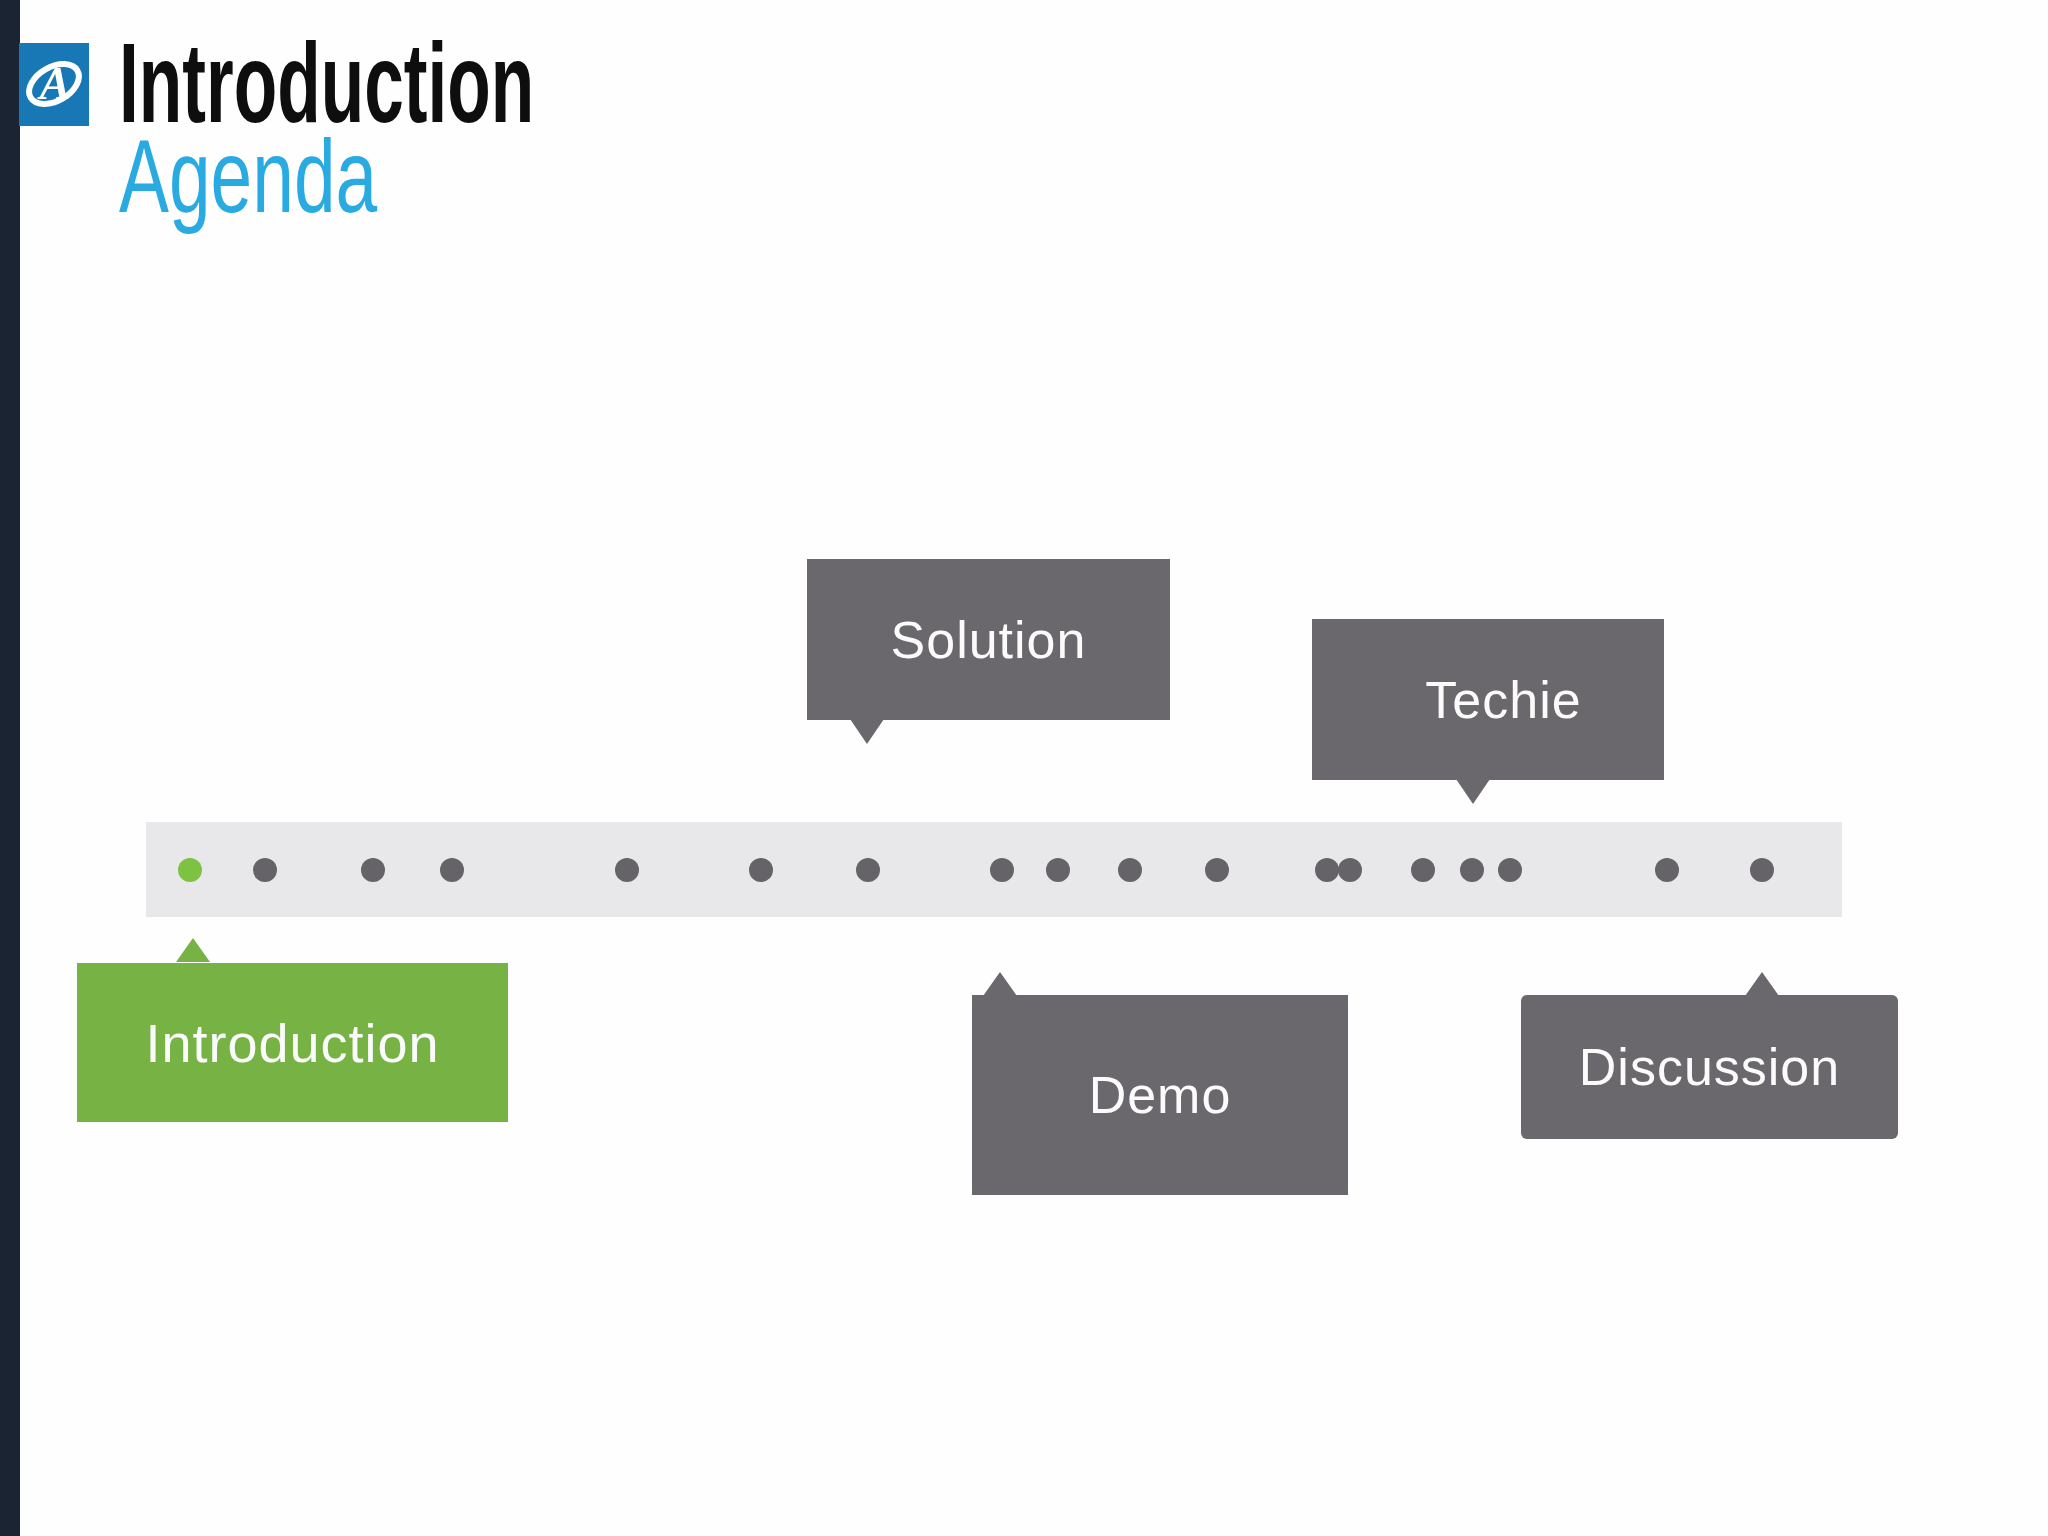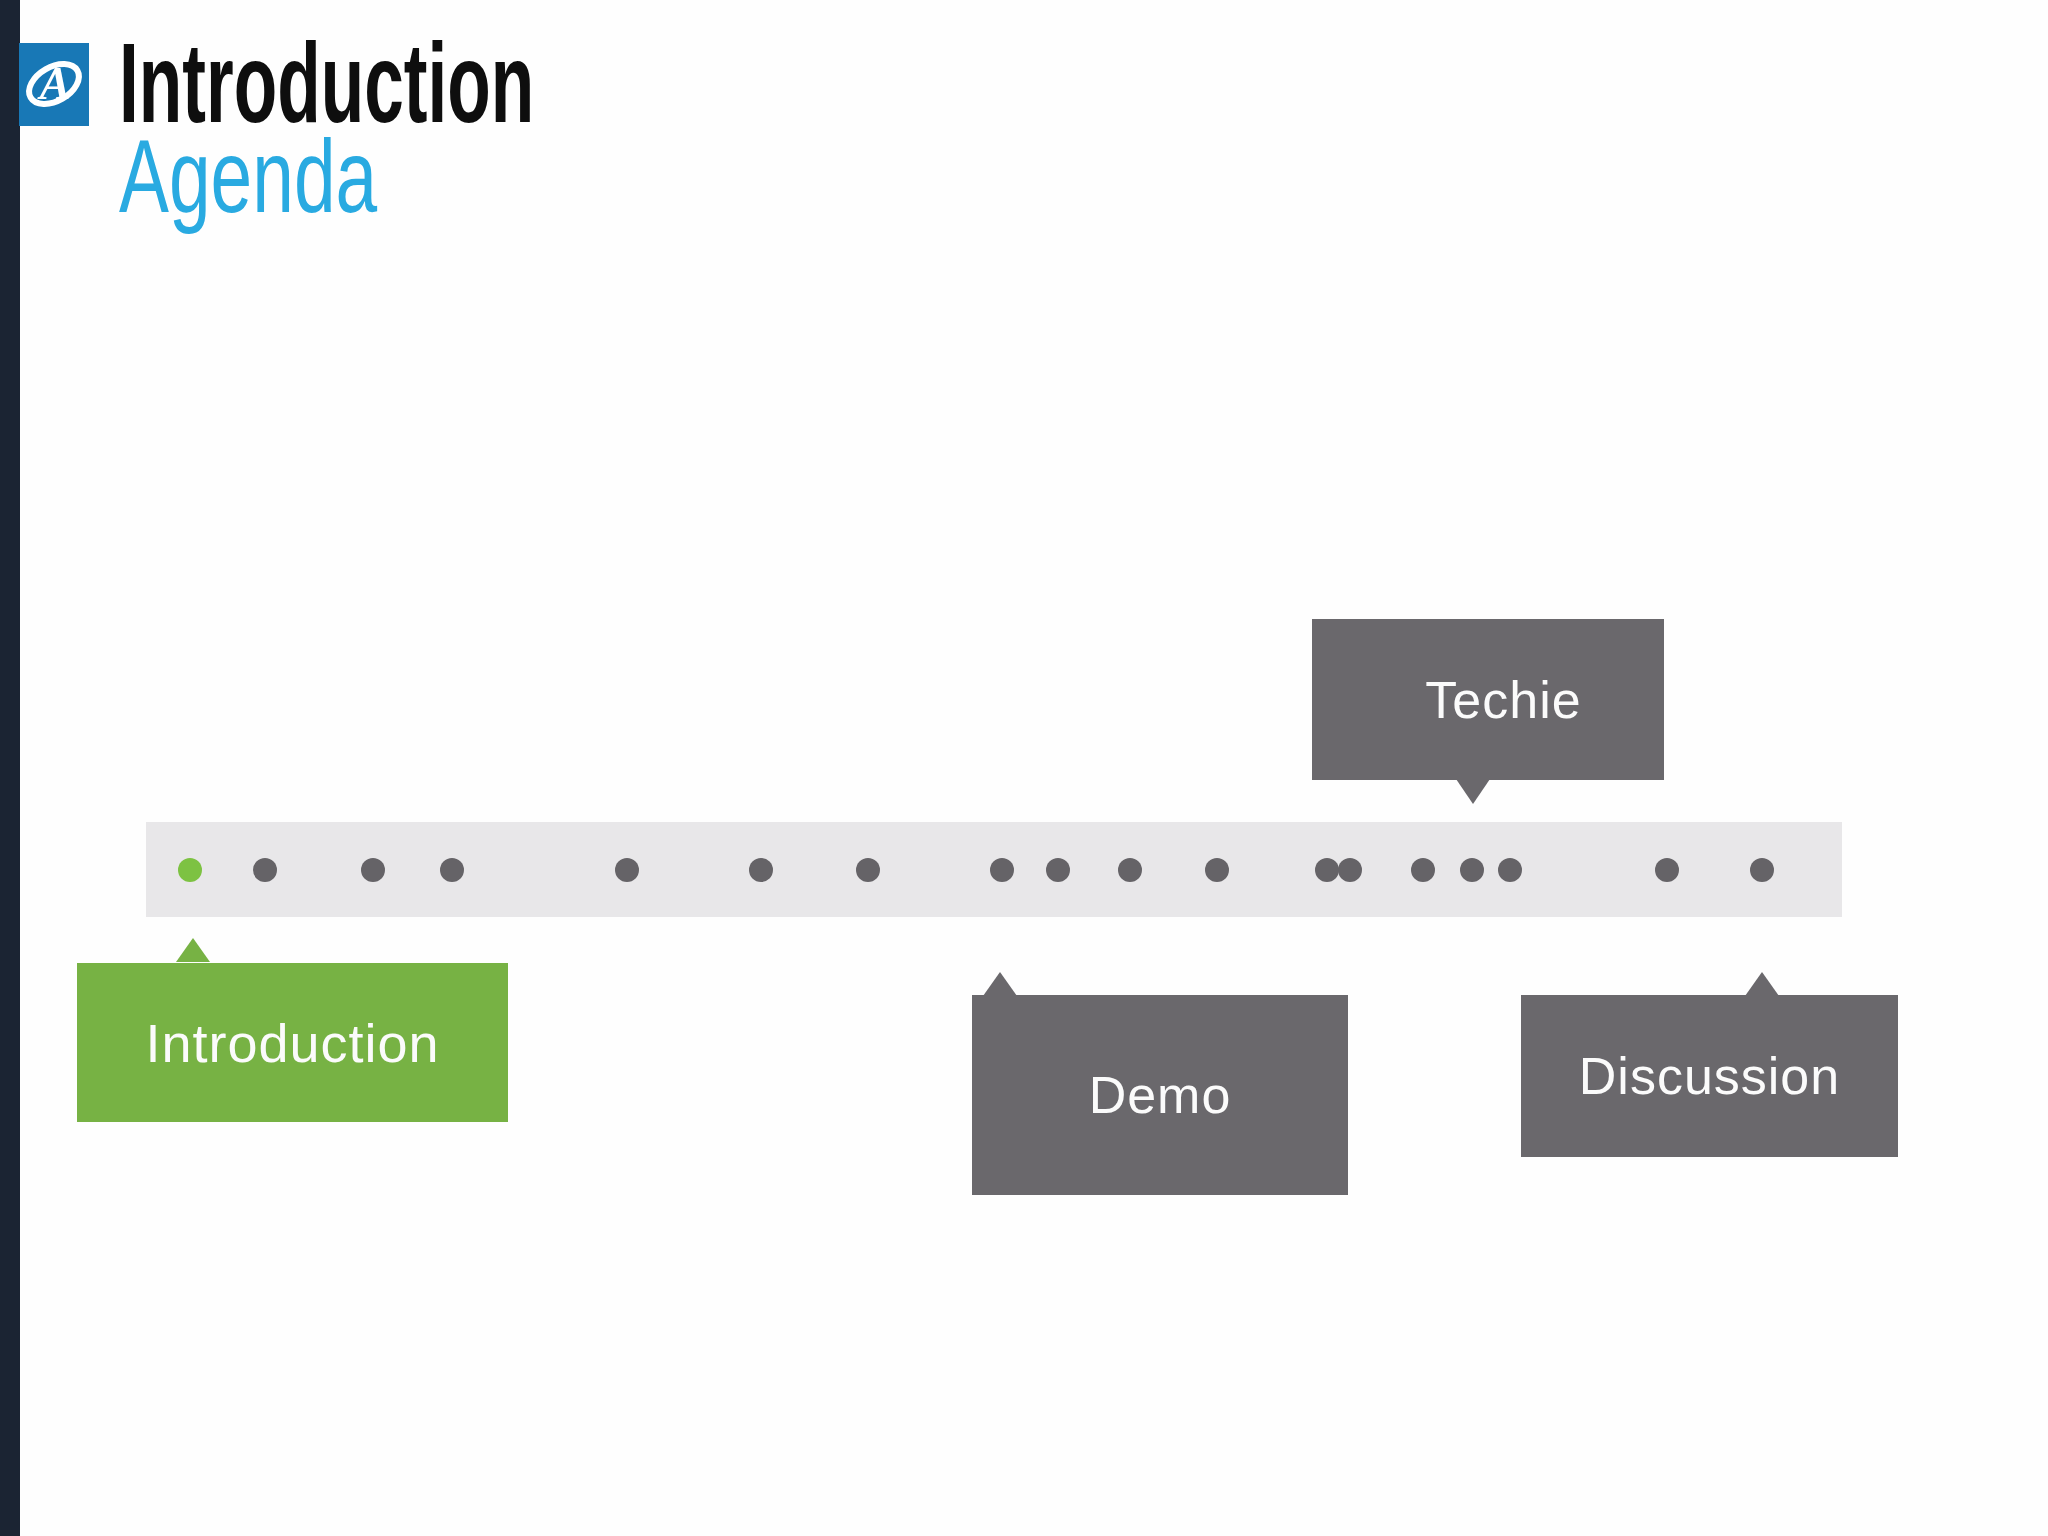--- a/index.html
+++ b/index.html
@@ -36,21 +36,21 @@
   .tail-down{border-left:17px solid transparent;border-right:17px solid transparent;border-top:25px solid #6a686c;bottom:-24px;}
   .tail-up{border-left:17px solid transparent;border-right:17px solid transparent;border-bottom:24px solid #6a686c;top:-23px;}
   .co-challenge{left:255px;top:624px;width:412px;height:161px;}
   .co-challenge .tail{left:356px;}
   .co-solution{left:807px;top:559px;width:363px;height:161px;}
   .co-solution .tail{left:43px;}
   .co-techie{left:1312px;top:619px;width:321px;height:161px;padding-left:31px;}
   .co-techie .tail{left:144px;}
   .co-demo{left:972px;top:995px;width:376px;height:200px;}
   .co-demo .tail{left:11px;}
-  .co-discussion{left:1521px;top:995px;width:377px;height:162px;}
+  .co-discussion{left:1521px;top:995px;width:377px;height:144px;border-radius:6px;}
   .co-discussion .tail{left:224px;}
   .co-introduction{left:77px;top:963px;width:431px;height:159px;background:#77b244;font-size:54px;}
   .co-introduction .tail{left:99px;border-bottom-color:#77b244;top:-25px;}
 </style>
 </head>
 <body>
 
 <div class="slide">
 
   <div class="edge-bar"></div>
@@ -83,20 +83,24 @@
       <span class="dot" style="left: 1315px; background: rgb(101, 99, 103);"></span>
       <span class="dot" style="left: 1338px; background: rgb(101, 99, 103);"></span>
       <span class="dot" style="left: 1411px; background: rgb(101, 99, 103);"></span>
       <span class="dot" style="left: 1460px; background: rgb(101, 99, 103);"></span>
       <span class="dot" style="left: 1498px; background: rgb(101, 99, 103);"></span>
       <span class="dot" style="left: 1655px; background: rgb(101, 99, 103);"></span>
       <span class="dot" style="left: 1750px; background: rgb(101, 99, 103);"></span>
     </div>
 
 
+  <div class="callout co-solution">
+    <span>Solution</span>
+    <span class="tail tail-down"></span>
+  </div>
 
   <div class="callout co-techie">
     <span>Techie</span>
     <span class="tail tail-down"></span>
   </div>
 
   <div class="callout co-introduction">
     <span>Introduction</span>
     <span class="tail tail-up"></span>
   </div>

